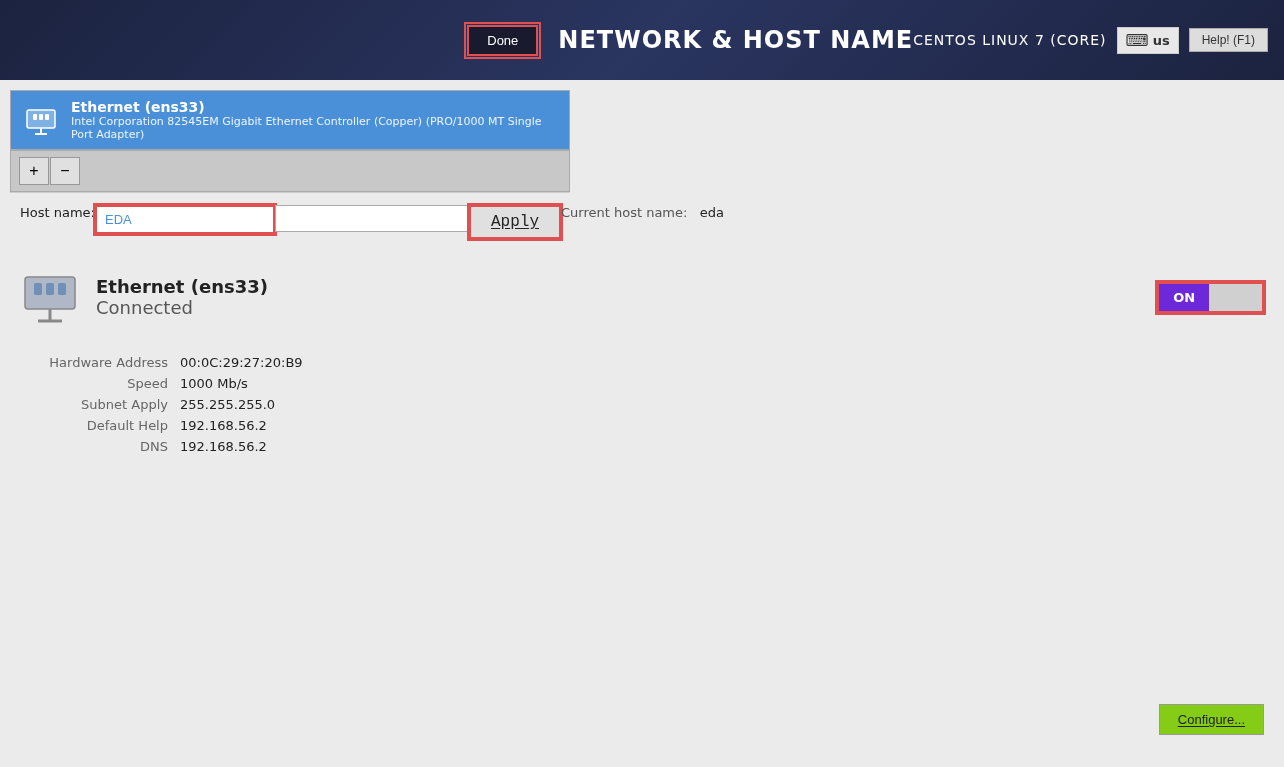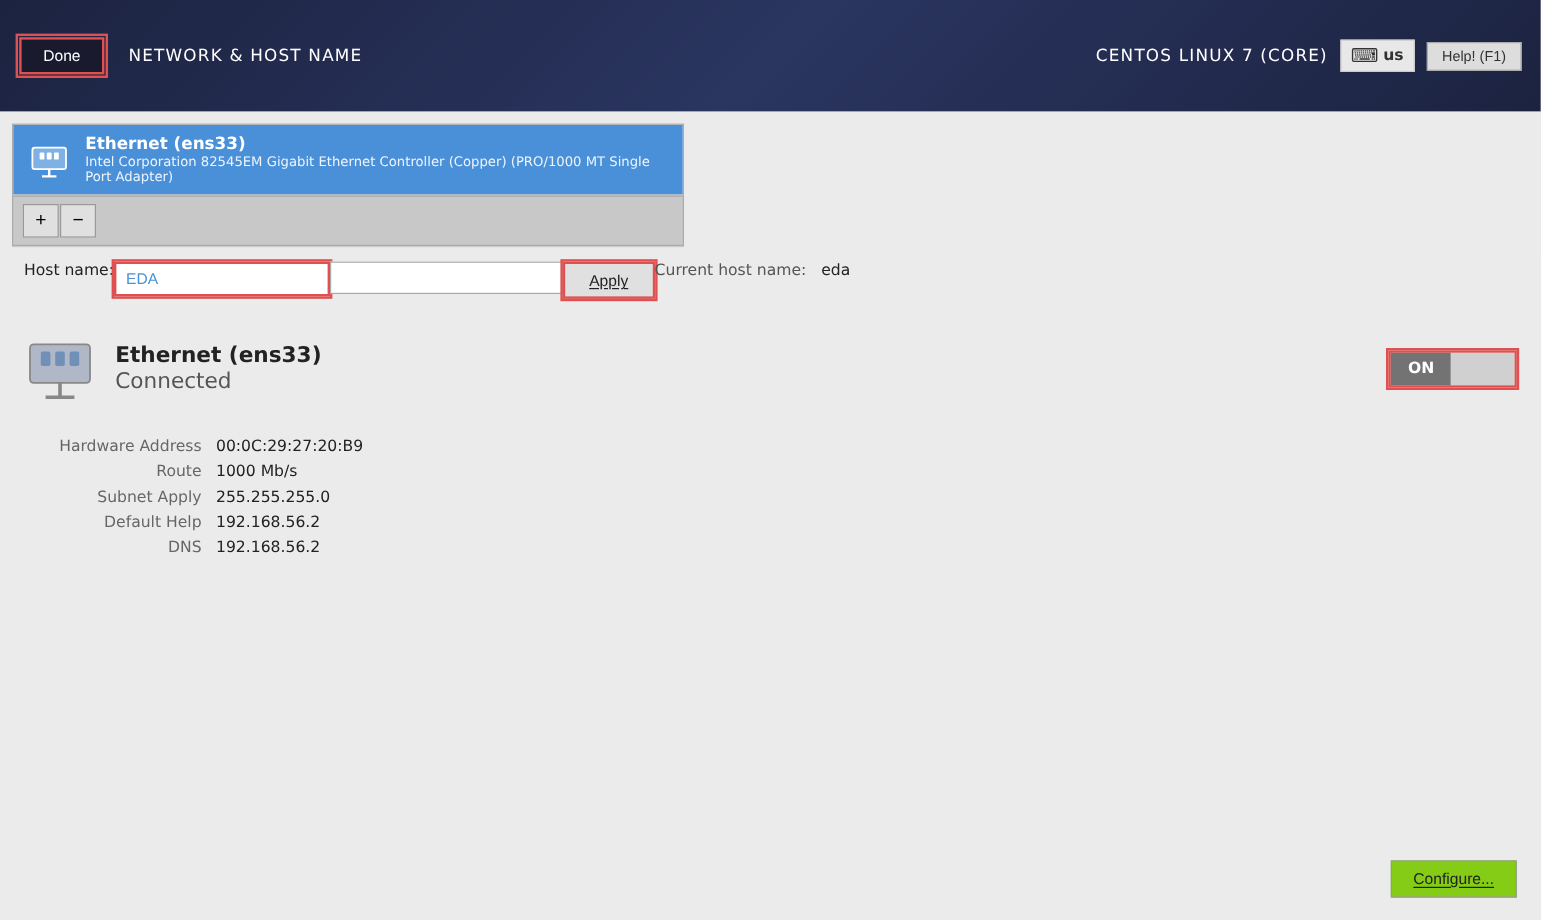--- a/index.html
+++ b/index.html
@@ -12,33 +12,33 @@
       height: 767px;
       overflow: hidden;
     }
 
     
     .header {
       background: #1a1a2e;
       background: linear-gradient(135deg, #1c2340 0%, #2a3560 50%, #1c2340 100%);
       display: flex;
       align-items: center;
-      justify-content: space-between;
+      justify-content: flex-end;
       padding: 0 16px;
-      height: 93px;
+      height: 80px;
       color: white;
     }
     .header-left {
       display: flex;
       align-items: center;
       gap: 20px;
     }
     .header-title {
-      font-size: 14px;
-      font-weight: normal;
+      font-size: 24px;
+      font-weight: bold;
       letter-spacing: 1px;
       color: white;
     }
     .done-button {
       background: #1a1a2e;
       border: 2px solid #e05050;
       color: white;
       padding: 6px 18px;
       font-size: 13px;
       cursor: pointer;
@@ -186,25 +186,26 @@
       padding: 5px 8px;
       border: 1px solid #aaa;
       background: white;
       font-size: 13px;
     }
     .apply-button {
       background: #e0e0e0;
       border: 2px solid #e05050;
       outline: 2px solid #e05050;
       padding: 6px 20px;
-      font-size: 13px;
+      font-size: 16px;
       cursor: pointer;
       color: #222;
       text-decoration: underline;
       text-underline-offset: 2px;
+      font-family: Liberation Mono, monospace;
     }
     .current-hostname {
       margin-left: auto;
       font-size: 13px;
       color: #555;
       white-space: nowrap;
     }
     .current-hostname-value {
       color: #222;
     }
@@ -240,21 +241,21 @@
     }
     .toggle-switch {
       margin-left: auto;
       display: flex;
       align-items: center;
       border: 2px solid #e05050;
       outline: 2px solid #e05050;
       cursor: pointer;
     }
     .toggle-on {
-      background: #737373;
+      background: #6d28d9;
       color: white;
       padding: 6px 14px;
       font-size: 13px;
       font-weight: bold;
     }
     .toggle-off {
       background: #d0d0d0;
       padding: 6px 14px;
       font-size: 13px;
     }
@@ -384,21 +385,21 @@
         <div class="toggle-off">&nbsp;&nbsp;&nbsp;&nbsp;&nbsp;&nbsp;</div>
       </div>
     </div>
 
     <div class="details-table">
       <div class="detail-row">
         <span class="detail-label">Hardware Address</span>
         <span class="detail-value">00:0C:29:27:20:B9</span>
       </div>
       <div class="detail-row">
-        <span class="detail-label">Route</span>
+        <span class="detail-label">Speed</span>
         <span class="detail-value">1000 Mb/s</span>
       </div>
       <div class="detail-row">
         <span class="detail-label">Subnet Apply</span>
         <span class="detail-value">255.255.255.0</span>
       </div>
       <div class="detail-row">
         <span class="detail-label">Default Help</span>
         <span class="detail-value">192.168.56.2</span>
       </div>

